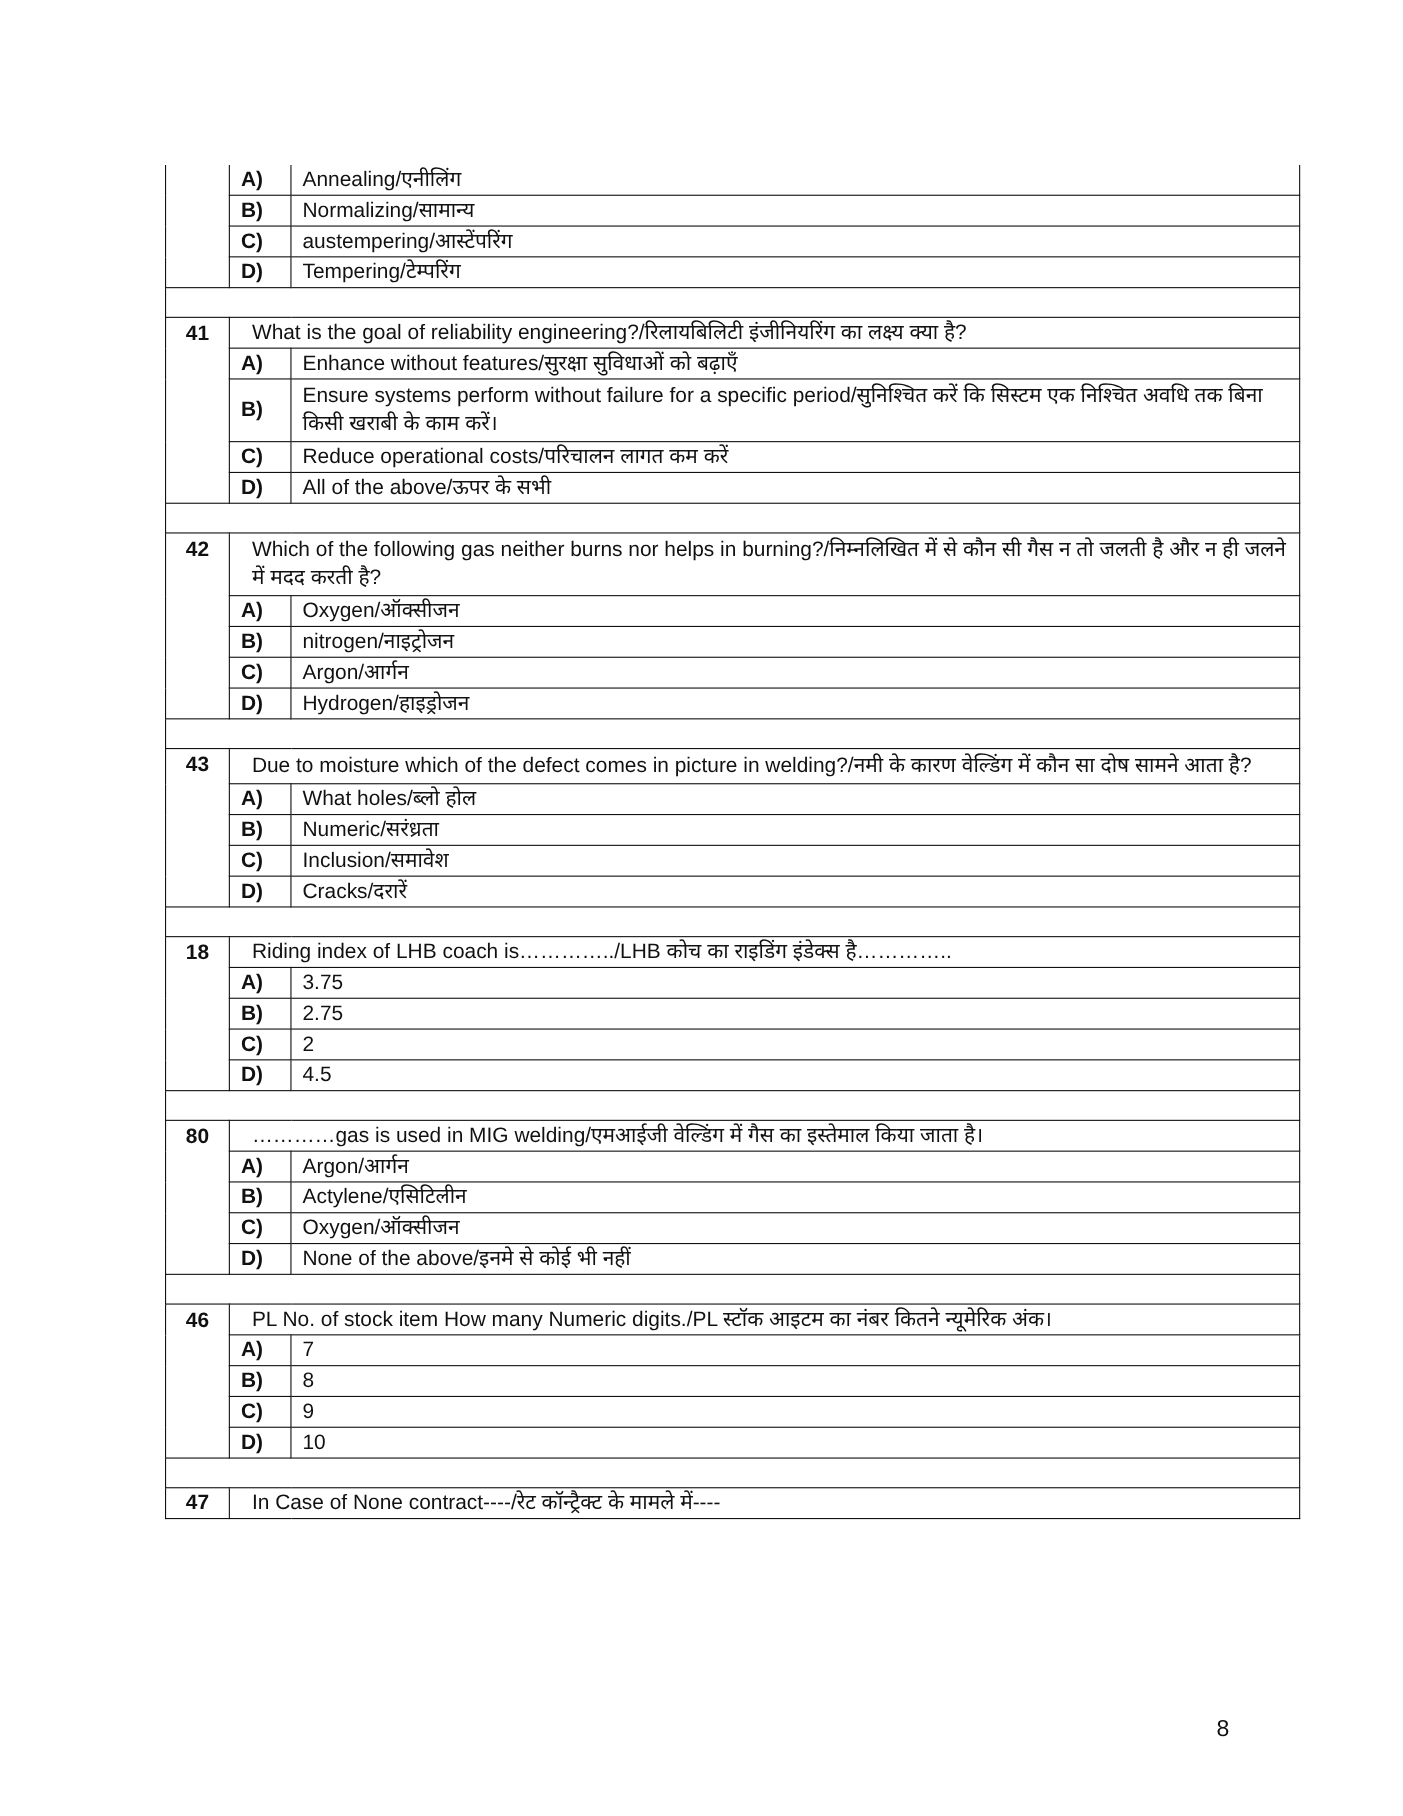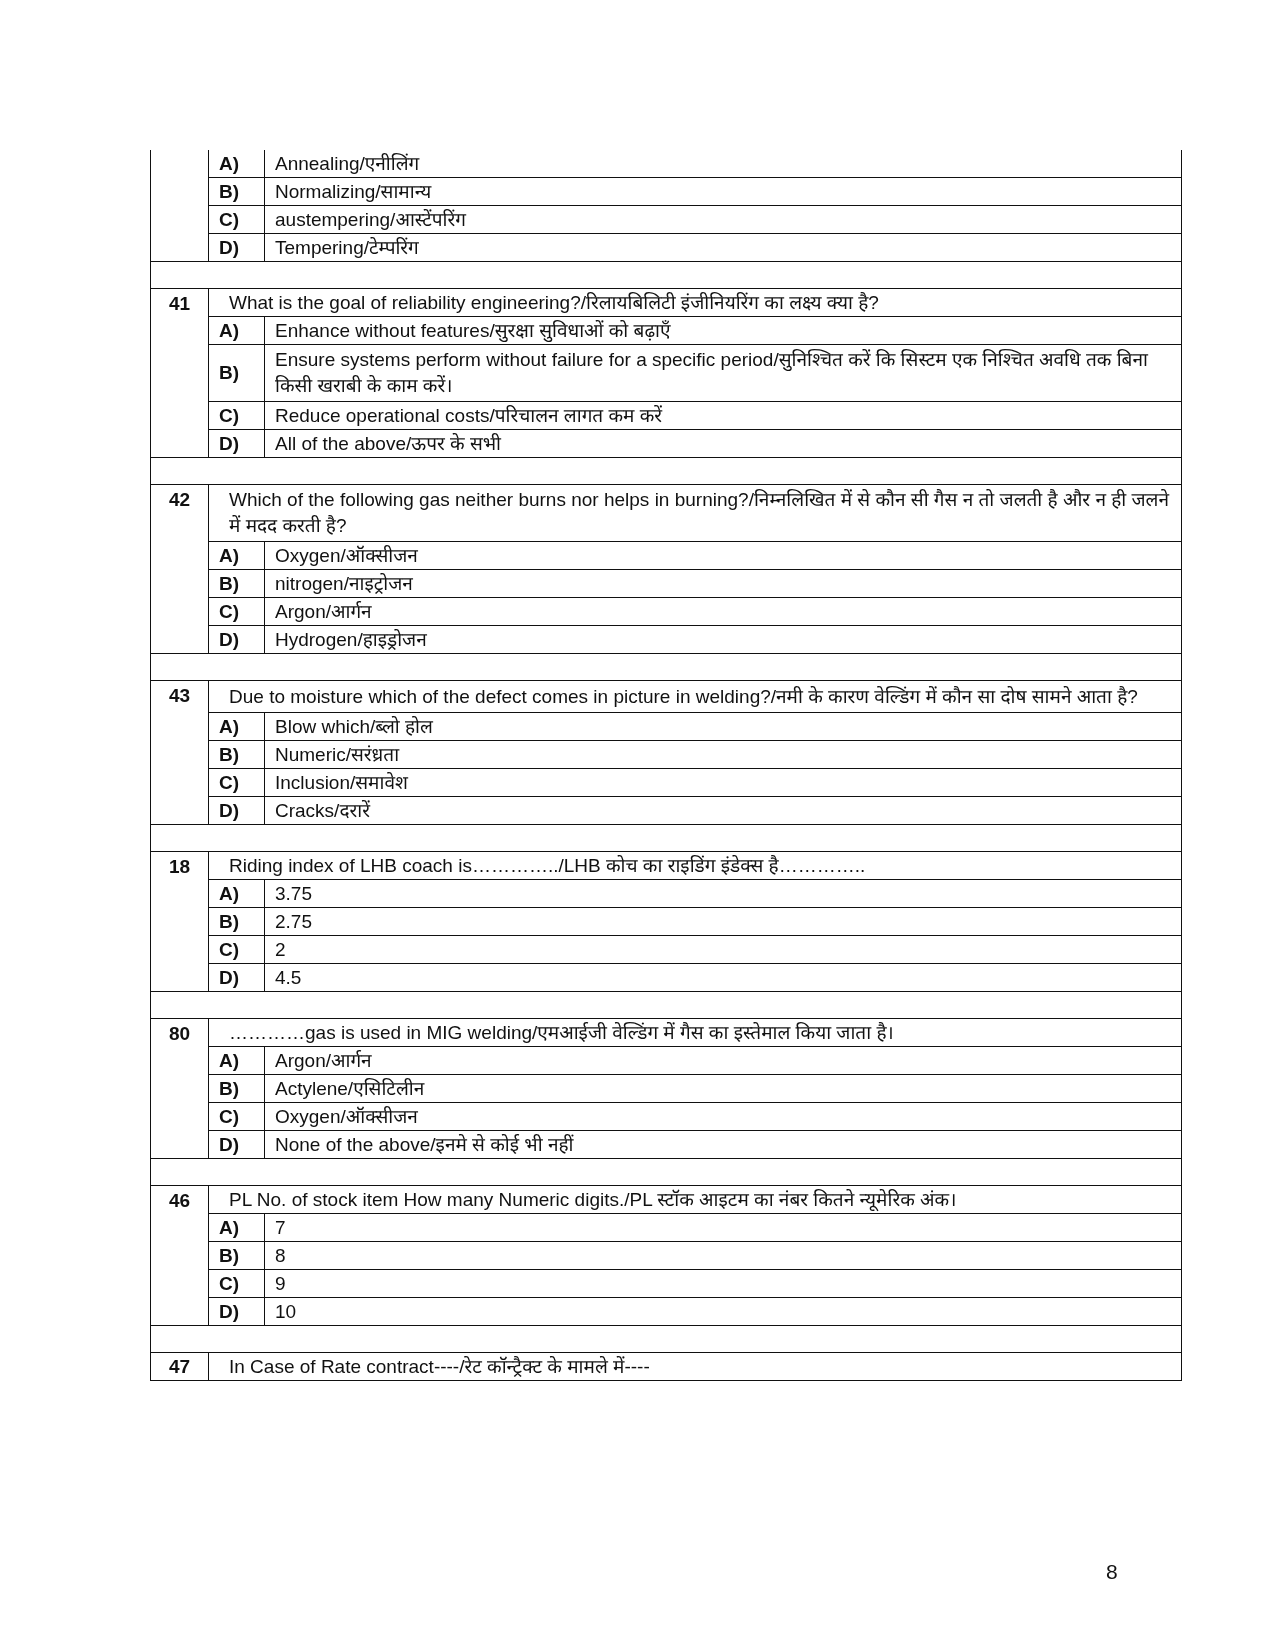--- a/index.html
+++ b/index.html
@@ -118,21 +118,21 @@
       <tr class="spacer">
           <td colspan="3"></td>
         </tr>
 
       <tr class="qrow">
         <td class="num" rowspan="5">43</td>
         <td class="qtext" colspan="2" style="padding-top:2px;padding-bottom:2px">Due to moisture which of the defect comes in picture in welding?/नमी के कारण वेल्डिंग में कौन सा दोष सामने आता है?</td>
       </tr>
       <tr class="opt-row">
         <td class="letter">A)</td>
-        <td class="opt">Blow which/ब्लो होल</td>
+        <td class="opt">What holes/ब्लो होल</td>
       </tr>
       <tr class="opt-row">
         <td class="letter">B)</td>
         <td class="opt">Numeric/सरंध्रता</td>
       </tr>
       <tr class="opt-row">
         <td class="letter">C)</td>
         <td class="opt">Inclusion/समावेश</td>
       </tr>
       <tr class="opt-row">
@@ -210,19 +210,19 @@
       <tr class="opt-row">
         <td class="letter">D)</td>
         <td class="opt">10</td>
       </tr>
       <tr class="spacer">
           <td colspan="3"></td>
         </tr>
 
       <tr class="qrow">
         <td class="num" style="vertical-align:middle !important;padding-top:0 !important">47</td>
-        <td class="qtext" colspan="2">In Case of Rate contract----/रेट कॉन्ट्रैक्ट के मामले में----</td>
+        <td class="qtext" colspan="2">In Case of None contract----/रेट कॉन्ट्रैक्ट के मामले में----</td>
       </tr>
     </tbody>
   </table>
 </div>
 
 <div class="page-number">8</div>
 
 </body></html>

